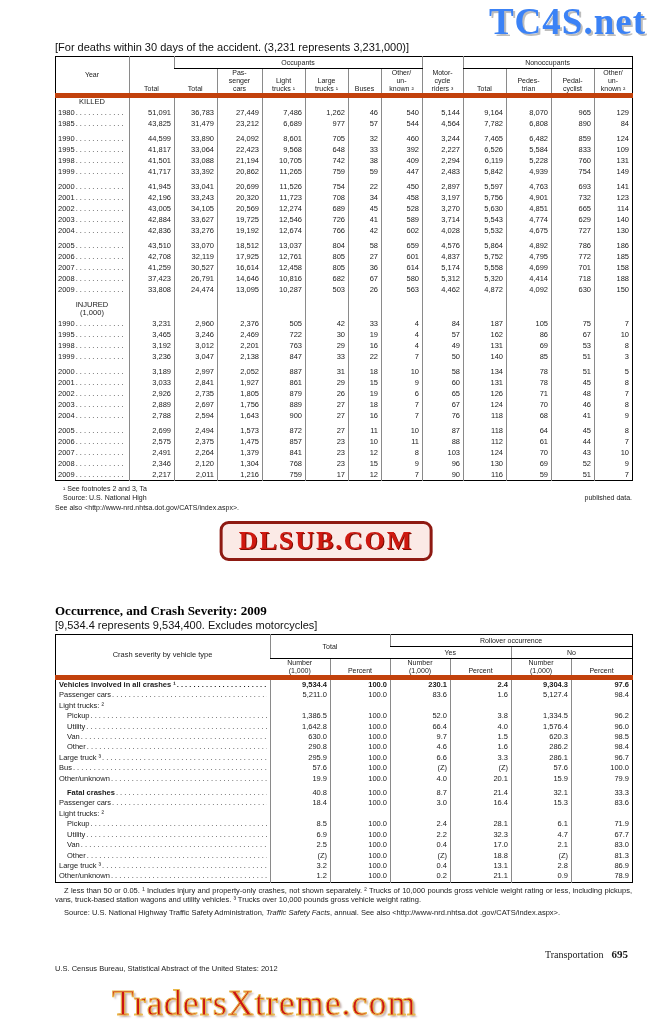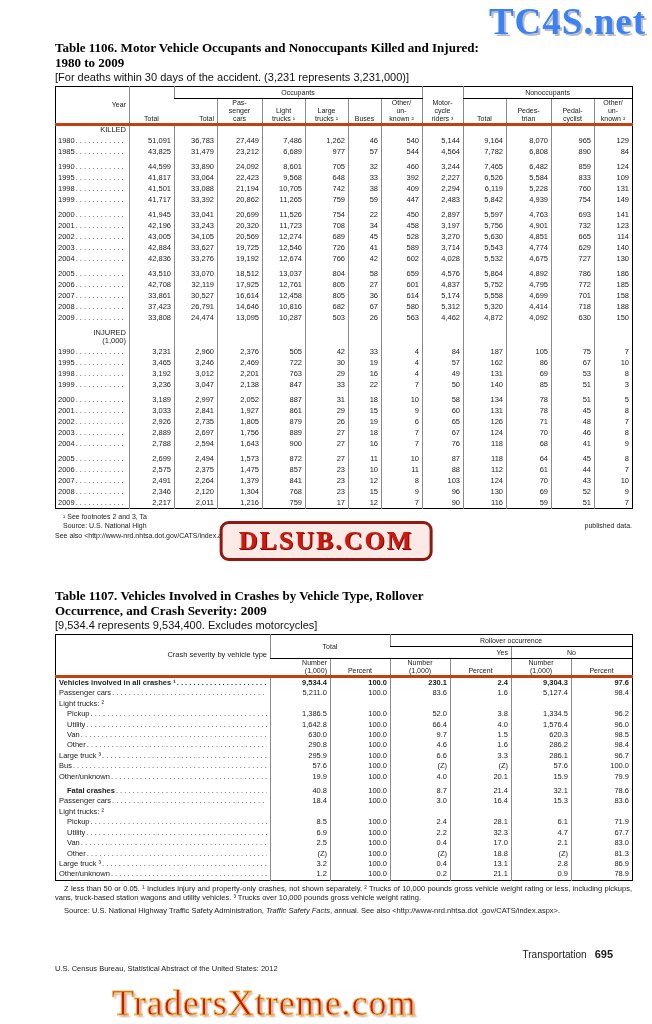--- a/index.html
+++ b/index.html
@@ -40,22 +40,22 @@
   .content { position:absolute; left:55px; width:577px; }
   #sec1106 { top:40px; }
   #sec1107 { top:588px; }
 
   .tbl-title { margin:0; font-family:"Liberation Serif", serif; font-weight:700; font-size:13px; line-height:15px; color:#000; }
   .tbl-note { margin-top:3px; font-size:11px; line-height:9px; color:#111; }
 
   
   table.stat { border-collapse:collapse; width:100%; table-layout:fixed; margin-top:4px; border:1px solid #000; }
   table.stat th, table.stat td { border-left:1px solid #8a8a8a; padding:0 3px 0 2px; }
-  table.stat th:first-child, table.stat td:first-child { border-left:none;text-align:right; }
-  thead { border-bottom:3px solid #c2410c; }
+  table.stat th:first-child, table.stat td:first-child { border-left:none; }
+  thead { border-bottom:5px solid #c2410c; }
   thead th { font-weight:400; text-align:center; white-space:pre-line; font-size:7px; line-height:8px; padding:1px 1px; vertical-align:middle; }
   th.h-grp { border-bottom:1px solid #000; height:12px; }
   th.h-grp2 { border-bottom:1px solid #000; }
   th.h-bot { vertical-align:bottom; padding-bottom:2px; }
   th.h-year { vertical-align:middle; }
   th.h-stub { vertical-align:middle; font-size:7.5px; }
 
   .t6 td { font-size:7.5px; line-height:11px; }
   .t7 td { font-size:7.5px; line-height:10.4px; }
   td.num { text-align:right; padding-right:3px; }
@@ -76,34 +76,33 @@
   .ind1 .lead { padding-left:9px; }
 
   
   .fn6 { margin-top:3px; font-size:7px; line-height:9.5px; }
   .fn-line.split { display:flex; justify-content:space-between; }
   .indent { text-indent:8px; }
   .fn7 { margin:3px 0 0 0; font-size:7.5px; line-height:9.4px; text-indent:9px; text-align:justify; }
   .fn7 i { font-style:italic; }
 
   
-  .footer-right { position:absolute; top:944px; right:39px; font-family:Liberation Sans, sans-serif; }
+  .footer-right { position:absolute; top:944px; right:24px; font-family:Liberation Serif, serif; }
   .footer-right .sec { font-size:10px; }
   .footer-right .pg { font-size:11px; font-weight:700; margin-left:8px; }
   .bureau { position:absolute; top:964px; left:55px; font-size:7.5px; color:#222; }
 </style>
 </head>
 <body>
 
 <div class="page">
 
   <div class="wm-top">TC4S.net</div>
 
   <section class="content" id="sec1106">
-    <h1 class="tbl-title"><span>Table 1106. Motor Vehicle Occupants and Nonoccupants Killed and Injured:</span><br><span>1980 to 2009</span></h1>
     <div class="tbl-note">[For deaths within 30 days of the accident. (3,231 represents 3,231,000)]</div>
 
     <table class="stat t6">
       <colgroup>
         <col style="width:74px">
           <col style="width:45px">
           <col style="width:43px">
           <col style="width:45px">
           <col style="width:43px">
           <col style="width:43px">
@@ -424,21 +423,21 @@
             <td class="num">772</td>
             <td class="num">185</td>
           </tr>
           <tr>
             <td class="yr">
               <div class="lead">
                 <span>2007</span>
                 <i class="dots"></i>
               </div>
             </td>
-            <td class="num">33,861</td>
+            <td class="num">41,259</td>
             <td class="num">30,527</td>
             <td class="num">16,614</td>
             <td class="num">12,458</td>
             <td class="num">805</td>
             <td class="num">36</td>
             <td class="num">614</td>
             <td class="num">5,174</td>
             <td class="num">5,558</td>
             <td class="num">4,699</td>
             <td class="num">701</td>
@@ -789,21 +788,21 @@
         <span class="indent">Source: U.S. National High</span>
         <span>published data.</span>
       </div>
       <div class="fn-line">See also &lt;http://www-nrd.nhtsa.dot.gov/CATS/index.aspx&gt;.</div>
     </div>
   </section>
 
   <div class="wm-badge"><span>DLSUB.COM</span></div>
 
   <section class="content" id="sec1107">
-    <h1 class="tbl-title"><span>Table 1107. Vehicles Involved in Crashes by Vehicle Type, Rollover</span><br><span>Occurrence, and Crash Severity: 2009</span></h1>
+    <h1 class="tbl-title"><br><span>Occurrence, and Crash Severity: 2009</span></h1>
     <div class="tbl-note">[9,534.4 represents 9,534,400. Excludes motorcycles]</div>
 
     <table class="stat t7">
       <colgroup>
         <col style="width:215px">
           <col style="width:60px">
           <col style="width:60px">
           <col style="width:60px">
           <col style="width:61px">
           <col style="width:60px">
@@ -976,21 +975,21 @@
               <div class="lead">
                 <span class="b">Fatal crashes</span>
                 <i class="dots"></i>
               </div>
             </td>
             <td class="num">40.8</td>
             <td class="num">100.0</td>
             <td class="num">8.7</td>
             <td class="num">21.4</td>
             <td class="num">32.1</td>
-            <td class="num">78.6</td>
+            <td class="num">33.3</td>
           </tr>
           <tr>
             <td class="lbl ind0">
               <div class="lead">
                 <span>Passenger cars</span>
                 <i class="dots"></i>
               </div>
             </td>
             <td class="num">18.4</td>
             <td class="num">100.0</td>

